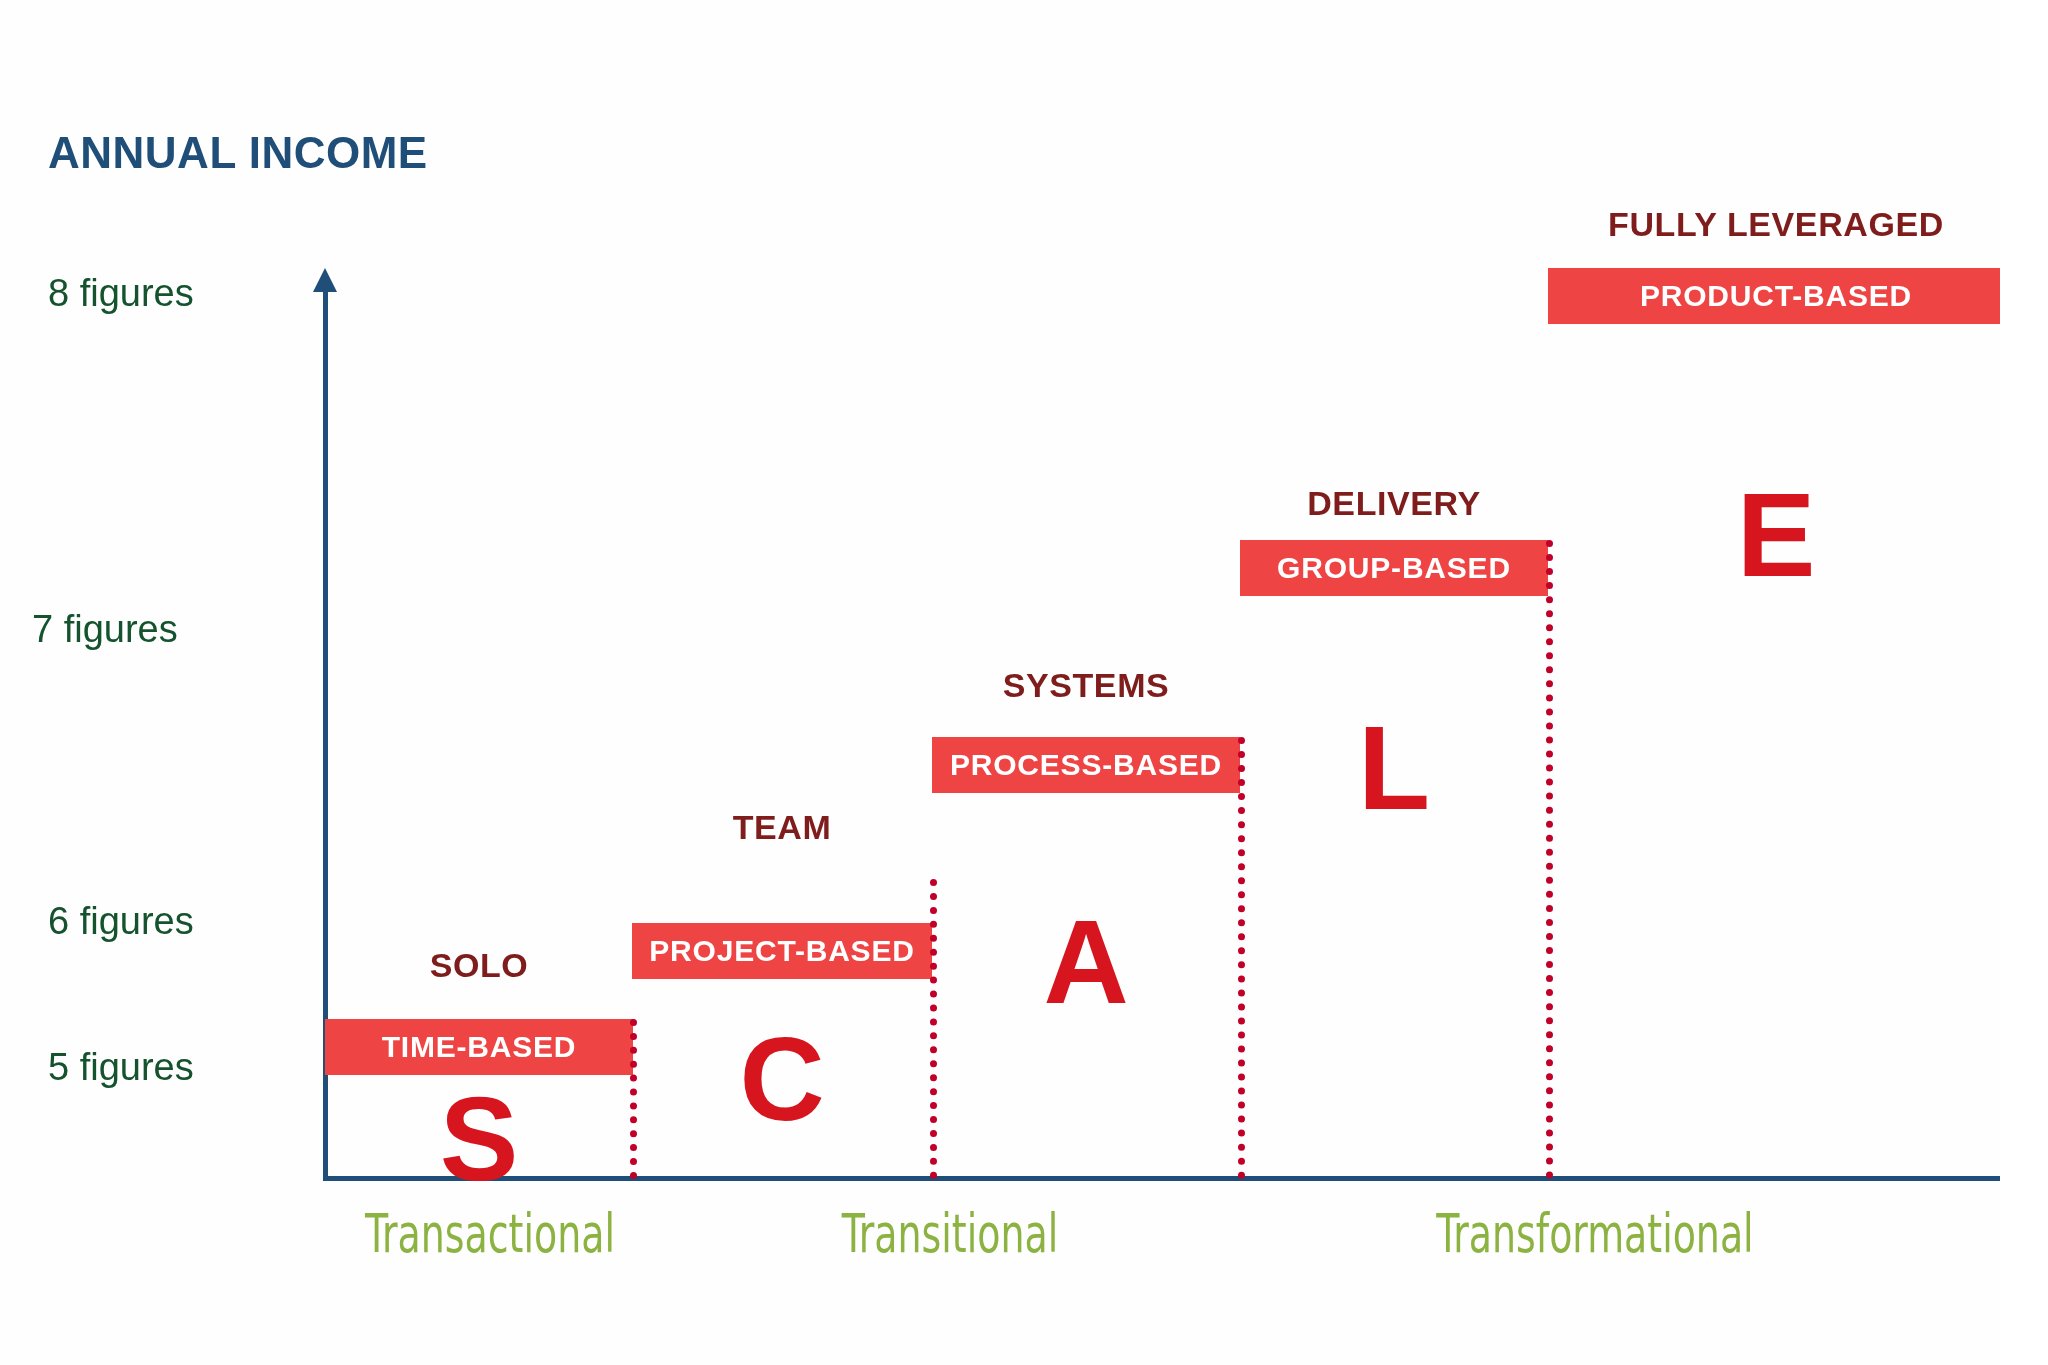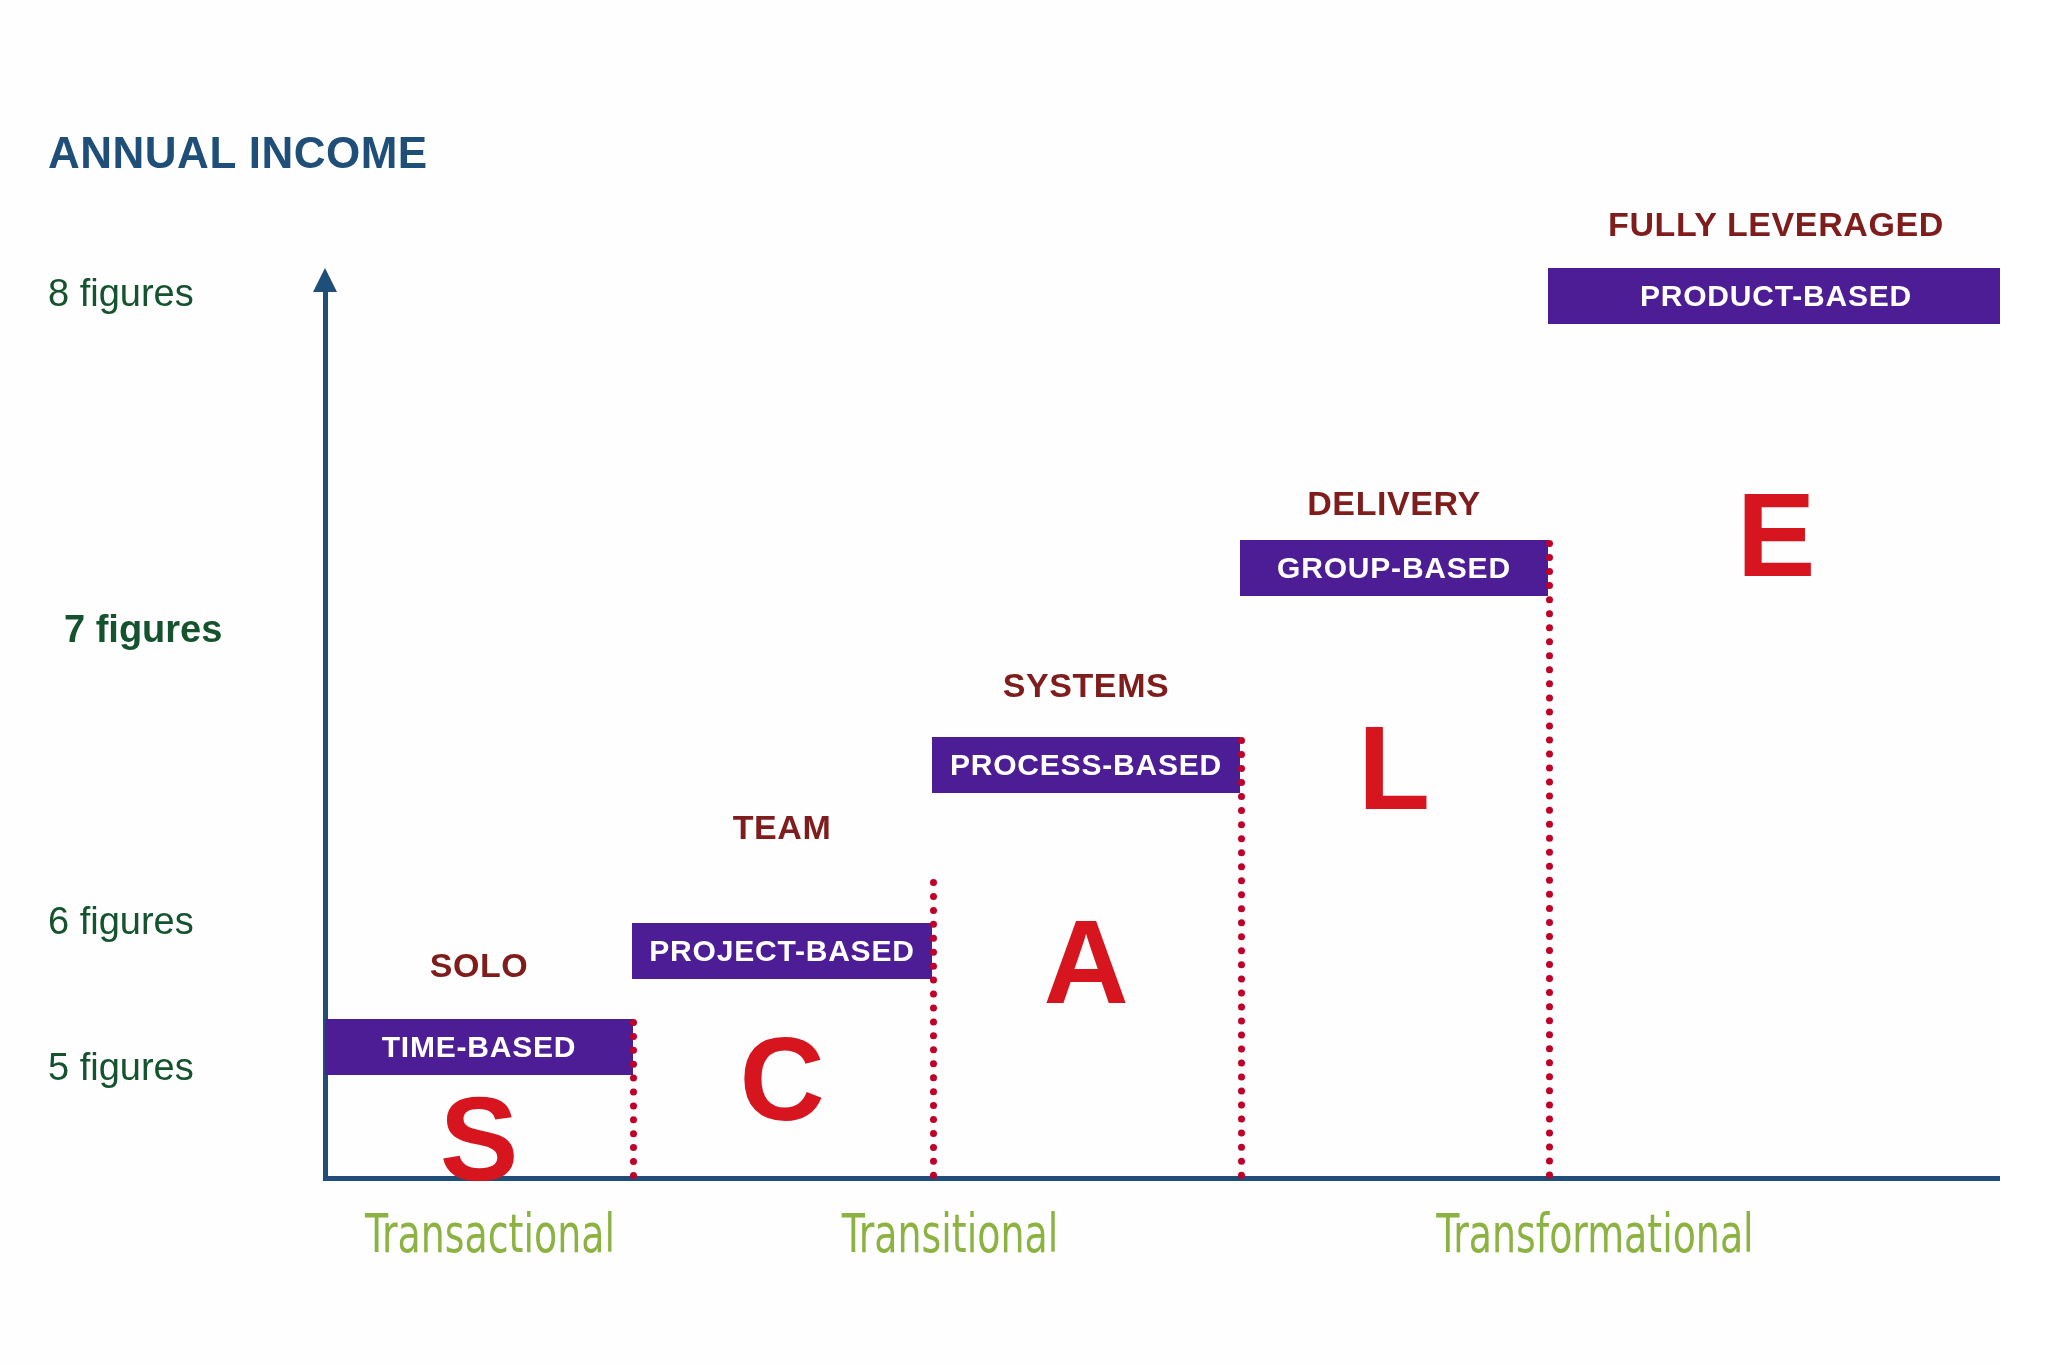--- a/index.html
+++ b/index.html
@@ -87,21 +87,21 @@
     text-align: center;
     font-size: 34px;
     font-weight: 600;
     letter-spacing: 0.6px;
     color: #7f1d1d;
     white-space: nowrap;
   }
 
   .step-bar {
     position: absolute;
-    background: #4c1d95;
+    background: #ef4444;
     display: flex;
     align-items: center;
     justify-content: center;
     box-sizing: border-box;
   }
   .step-bar-label {
     font-size: 30px;
     font-weight: 700;
     letter-spacing: 0.8px;
     color: #ffffff;
@@ -144,21 +144,21 @@
 <div id="stage">
 
   <div id="chart-title">ANNUAL INCOME</div>
 
   <div class="axis-line" id="y-axis"></div>
   <div id="y-axis-arrow"></div>
   <div class="axis-line" id="x-axis"></div>
   <div id="x-axis-arrow"></div>
 
   <div class="y-tick" style="left:48px; top:272px;  width:258px;">8 figures</div>
-  <div class="y-tick" style="left:64px; top:608px;  width:258px;font-weight:bold;">7 figures</div>
+  <div class="y-tick" style="left:32px; top:608px;  width:258px;">7 figures</div>
   <div class="y-tick" style="left:48px; top:900px;  width:258px;">6 figures</div>
   <div class="y-tick" style="left:48px; top:1046px; width:258px;">5 figures</div>
 
   <div class="step">
     <div class="step-caption" style="left:325px; top:946px; width:308px;">SOLO</div>
     <div class="step-bar" style="left:325px; top:1019px; width:308px; height:56px;">
       <span class="step-bar-label">TIME-BASED</span>
     </div>
     <div class="step-letter" style="left:325px; top:1080px; width:308px;">S</div>
   </div>

